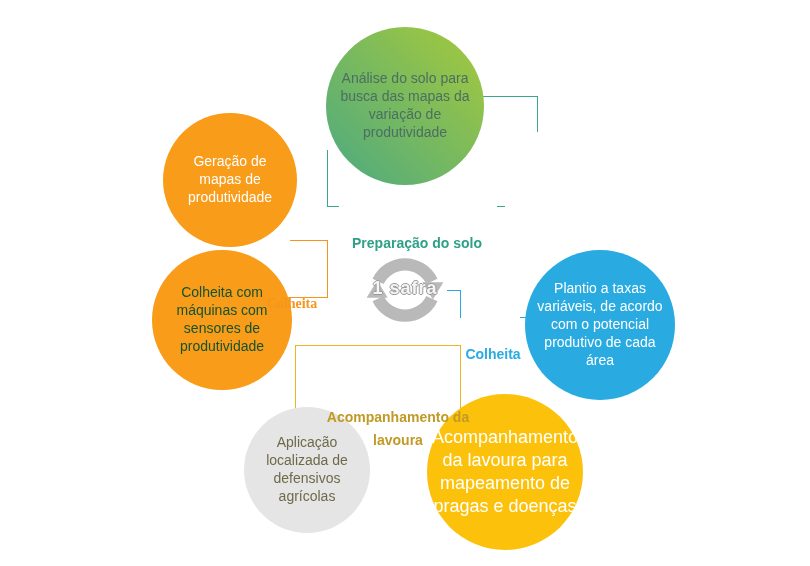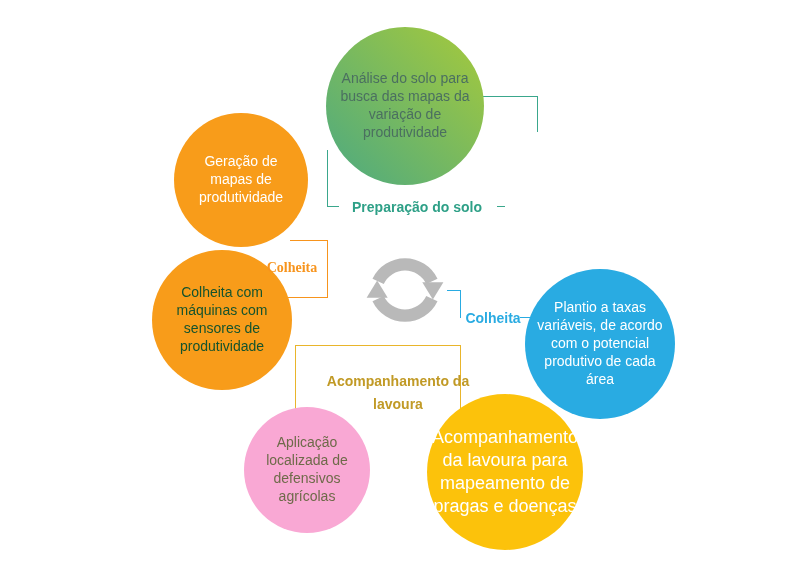--- a/index.html
+++ b/index.html
@@ -24,33 +24,33 @@
   }
   .circle span { display: block; }
 
   
   .c-analise      { left: 326px; top: 27px;  width: 158px; height: 158px;
                     background: linear-gradient(45deg, #53AC7C 8%, #9CC643 88%);
                     color: #4B6F60; font-size: 14px; }
   .c-fertil       { left: 497px; top: 115px; width: 140px; height: 140px;
                     background: linear-gradient(55deg, #45AA8B 5%, #A9CB3D 95%);
                     color: #ffffff; font-size: 13.5px; }
-  .c-geracao      { left: 174px; top: 113px; width: 134px; height: 134px;
+  .c-geracao      { left: 163px; top: 113px; width: 134px; height: 134px;
                     background: #F89C1A; color: #ffffff; font-size: 14px; text-align: center; }
   .c-colheitamaq  { left: 152px; top: 250px; width: 140px; height: 140px;
                     background: #F89C1A; color: #14532d; font-size: 14px; }
-  .c-plantio      { left: 525px; top: 269px; width: 150px; height: 150px;
+  .c-plantio      { left: 525px; top: 250px; width: 150px; height: 150px;
                     background: #29ABE2; color: #ffffff; font-size: 14px; padding: 12px; }
   .c-defensivos   { left: 244px; top: 407px; width: 126px; height: 126px;
-                    background: #f9a8d4; color: #6E6A49; font-size: 14px; padding: 12px; }
+                    background: #e5e5e5; color: #6E6A49; font-size: 14px; padding: 12px; }
   .c-acomp        { left: 427px; top: 394px; width: 156px; height: 156px;
                     background: #FCC20B; color: #ffffff; font-size: 18px; }
 
   
-  .phase-label { position: absolute; font-weight: bold; font-size: 14px; text-align: center; }
+  .phase-label { position: absolute; font-weight: bold; font-size: 14px; text-align: center; margin-top: 36px; }
   .l-preparacao { left: 333px; top: 199px; width: 168px; color: #2EA087; }
   .l-colheita   { left: 253px; top: 260px; width: 78px;  color: #F7941D; font-family: Liberation Serif, serif; }
   .l-plantio    { left: 462px; top: 310px; width: 62px;  color: #29ABE2; }
   .l-acomp      { left: 318px; top: 370px; width: 160px; color: #C19A26; line-height: 23px; }
 
   
   .line { position: absolute; }
   .teal   { background: #3AA78C; }
   .orange { background: #F7941D; }
   .blue   { background: #29ABE2; }
@@ -137,14 +137,15 @@
   <div class="phase-label l-acomp">Acompanhamento da lavoura</div>
 
   <div class="center-icon">
     <svg viewBox="0 0 100 100" width="96" height="96" aria-hidden="true">
       <path d="M 22 41 A 31 31 0 0 1 78 41" stroke="#B9B9B9" stroke-width="13" fill="none"></path>
       <path d="M 78 59 A 31 31 0 0 1 22 59" stroke="#B9B9B9" stroke-width="13" fill="none"></path>
       <polygon points="68,42 90,42 79,60" fill="#B9B9B9"></polygon>
       <polygon points="10,58 32,58 21,40" fill="#B9B9B9"></polygon>
     </svg>
   </div>
+  <div class="center-label">1 safra</div>
 
 </div>
 
 </body></html>

